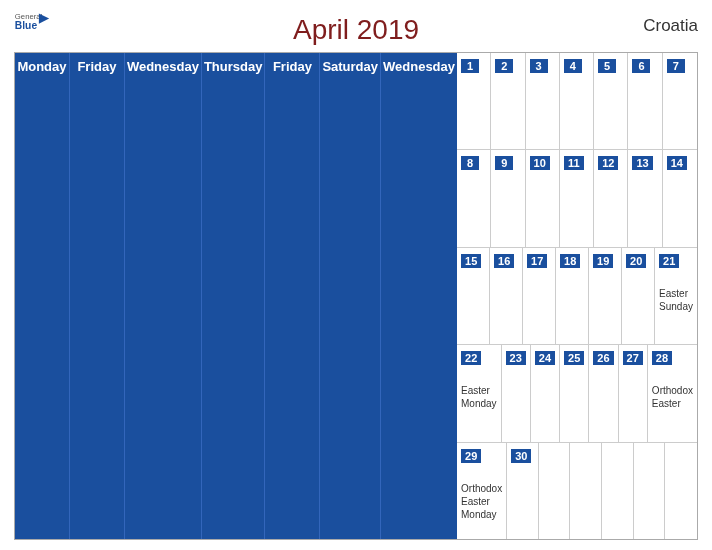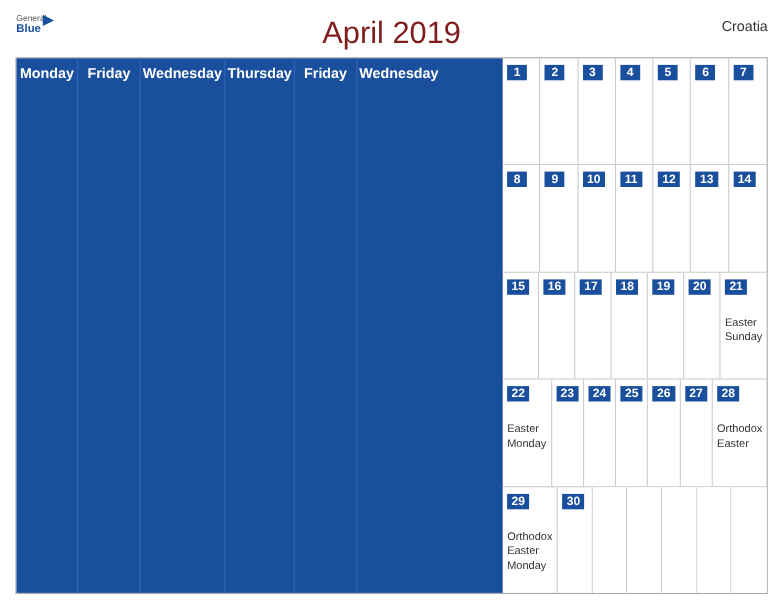--- a/index.html
+++ b/index.html
@@ -42,21 +42,21 @@
     }
     .title-area h1 {
       font-size: 28px;
       color: #7f1d1d;
       font-weight: normal;
     }
     .country {
       position: absolute;
       right: 0;
       top: 6px;
-      font-size: 13px;
+      font-size: 17px;
       color: #333;
     }
     .calendar {
       flex: 1;
       display: flex;
       flex-direction: row;
       border: 1px solid #aaa;
     }
     .cal-header-row {
       display: grid;
@@ -138,20 +138,21 @@
     <div class="country">Croatia</div>
   </div>
 
   <div class="calendar">
     <div class="cal-header-row">
     <div class="cal-header-cell">Monday</div>
         <div class="cal-header-cell">Friday</div>
         <div class="cal-header-cell">Wednesday</div>
         <div class="cal-header-cell">Thursday</div>
         <div class="cal-header-cell">Friday</div>
+        <div class="cal-header-cell">Saturday</div>
         <div class="cal-header-cell">Wednesday</div>
       </div>
     <div class="cal-body">
     <div class="cal-week">
           <div class="cal-cell"><span class="cell-number">1</span></div>
           <div class="cal-cell"><span class="cell-number">2</span></div>
           <div class="cal-cell"><span class="cell-number">3</span></div>
           <div class="cal-cell"><span class="cell-number">4</span></div>
           <div class="cal-cell"><span class="cell-number">5</span></div>
           <div class="cal-cell"><span class="cell-number">6</span></div>

